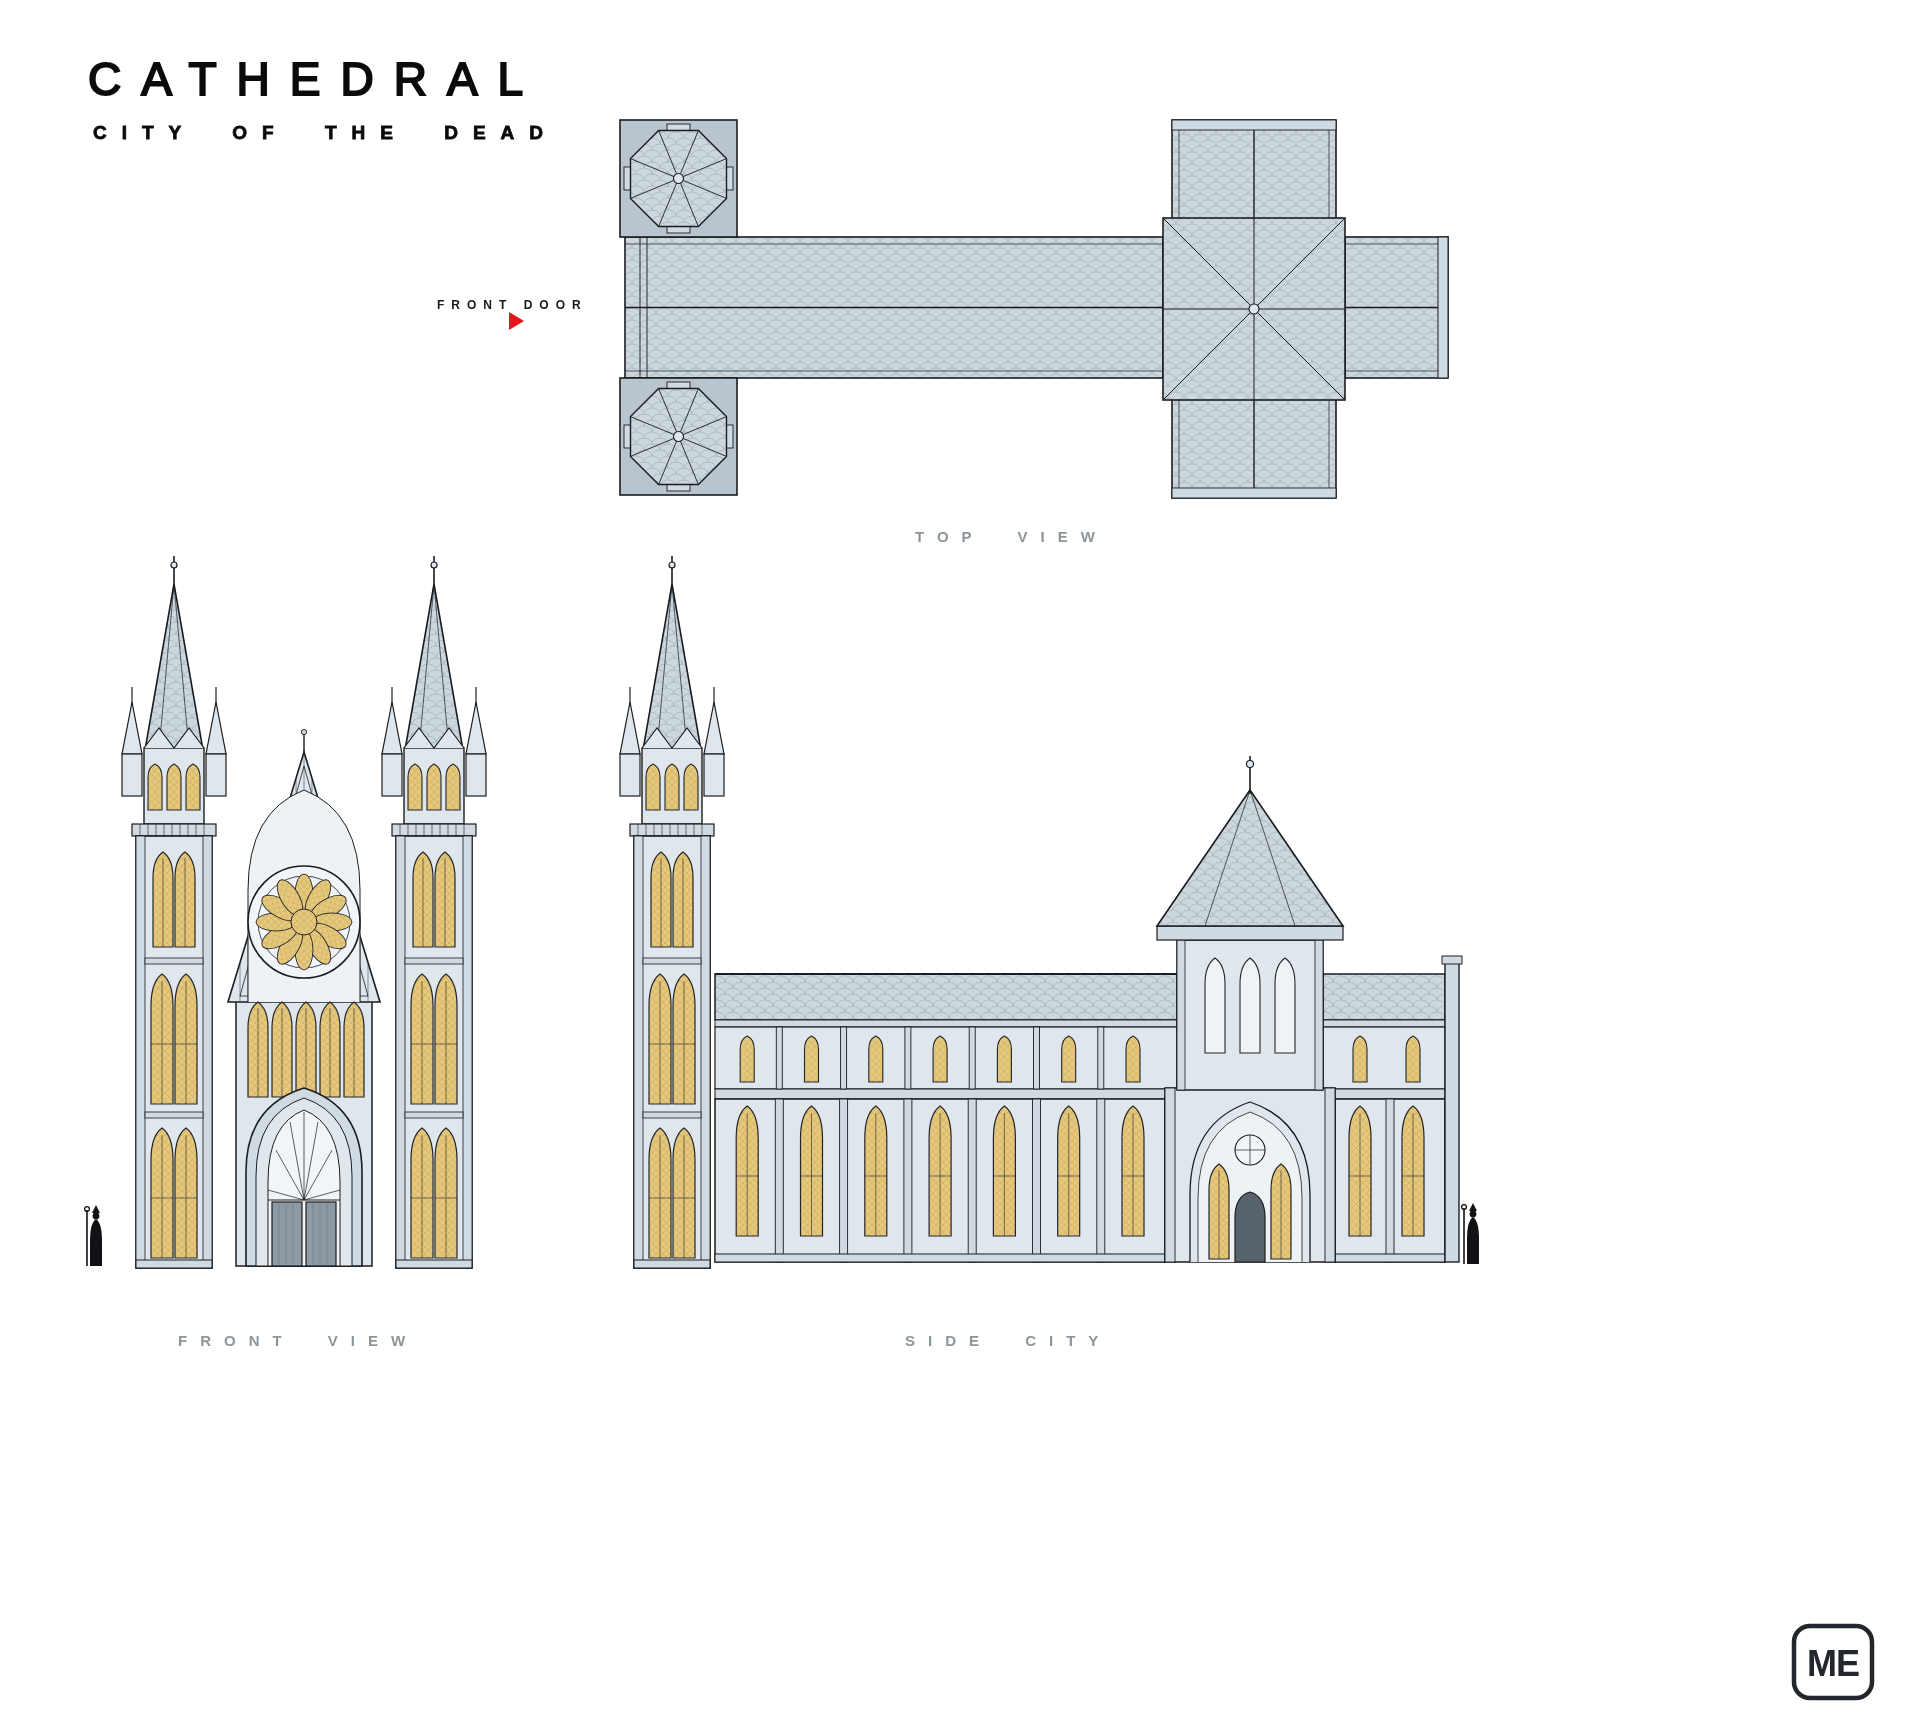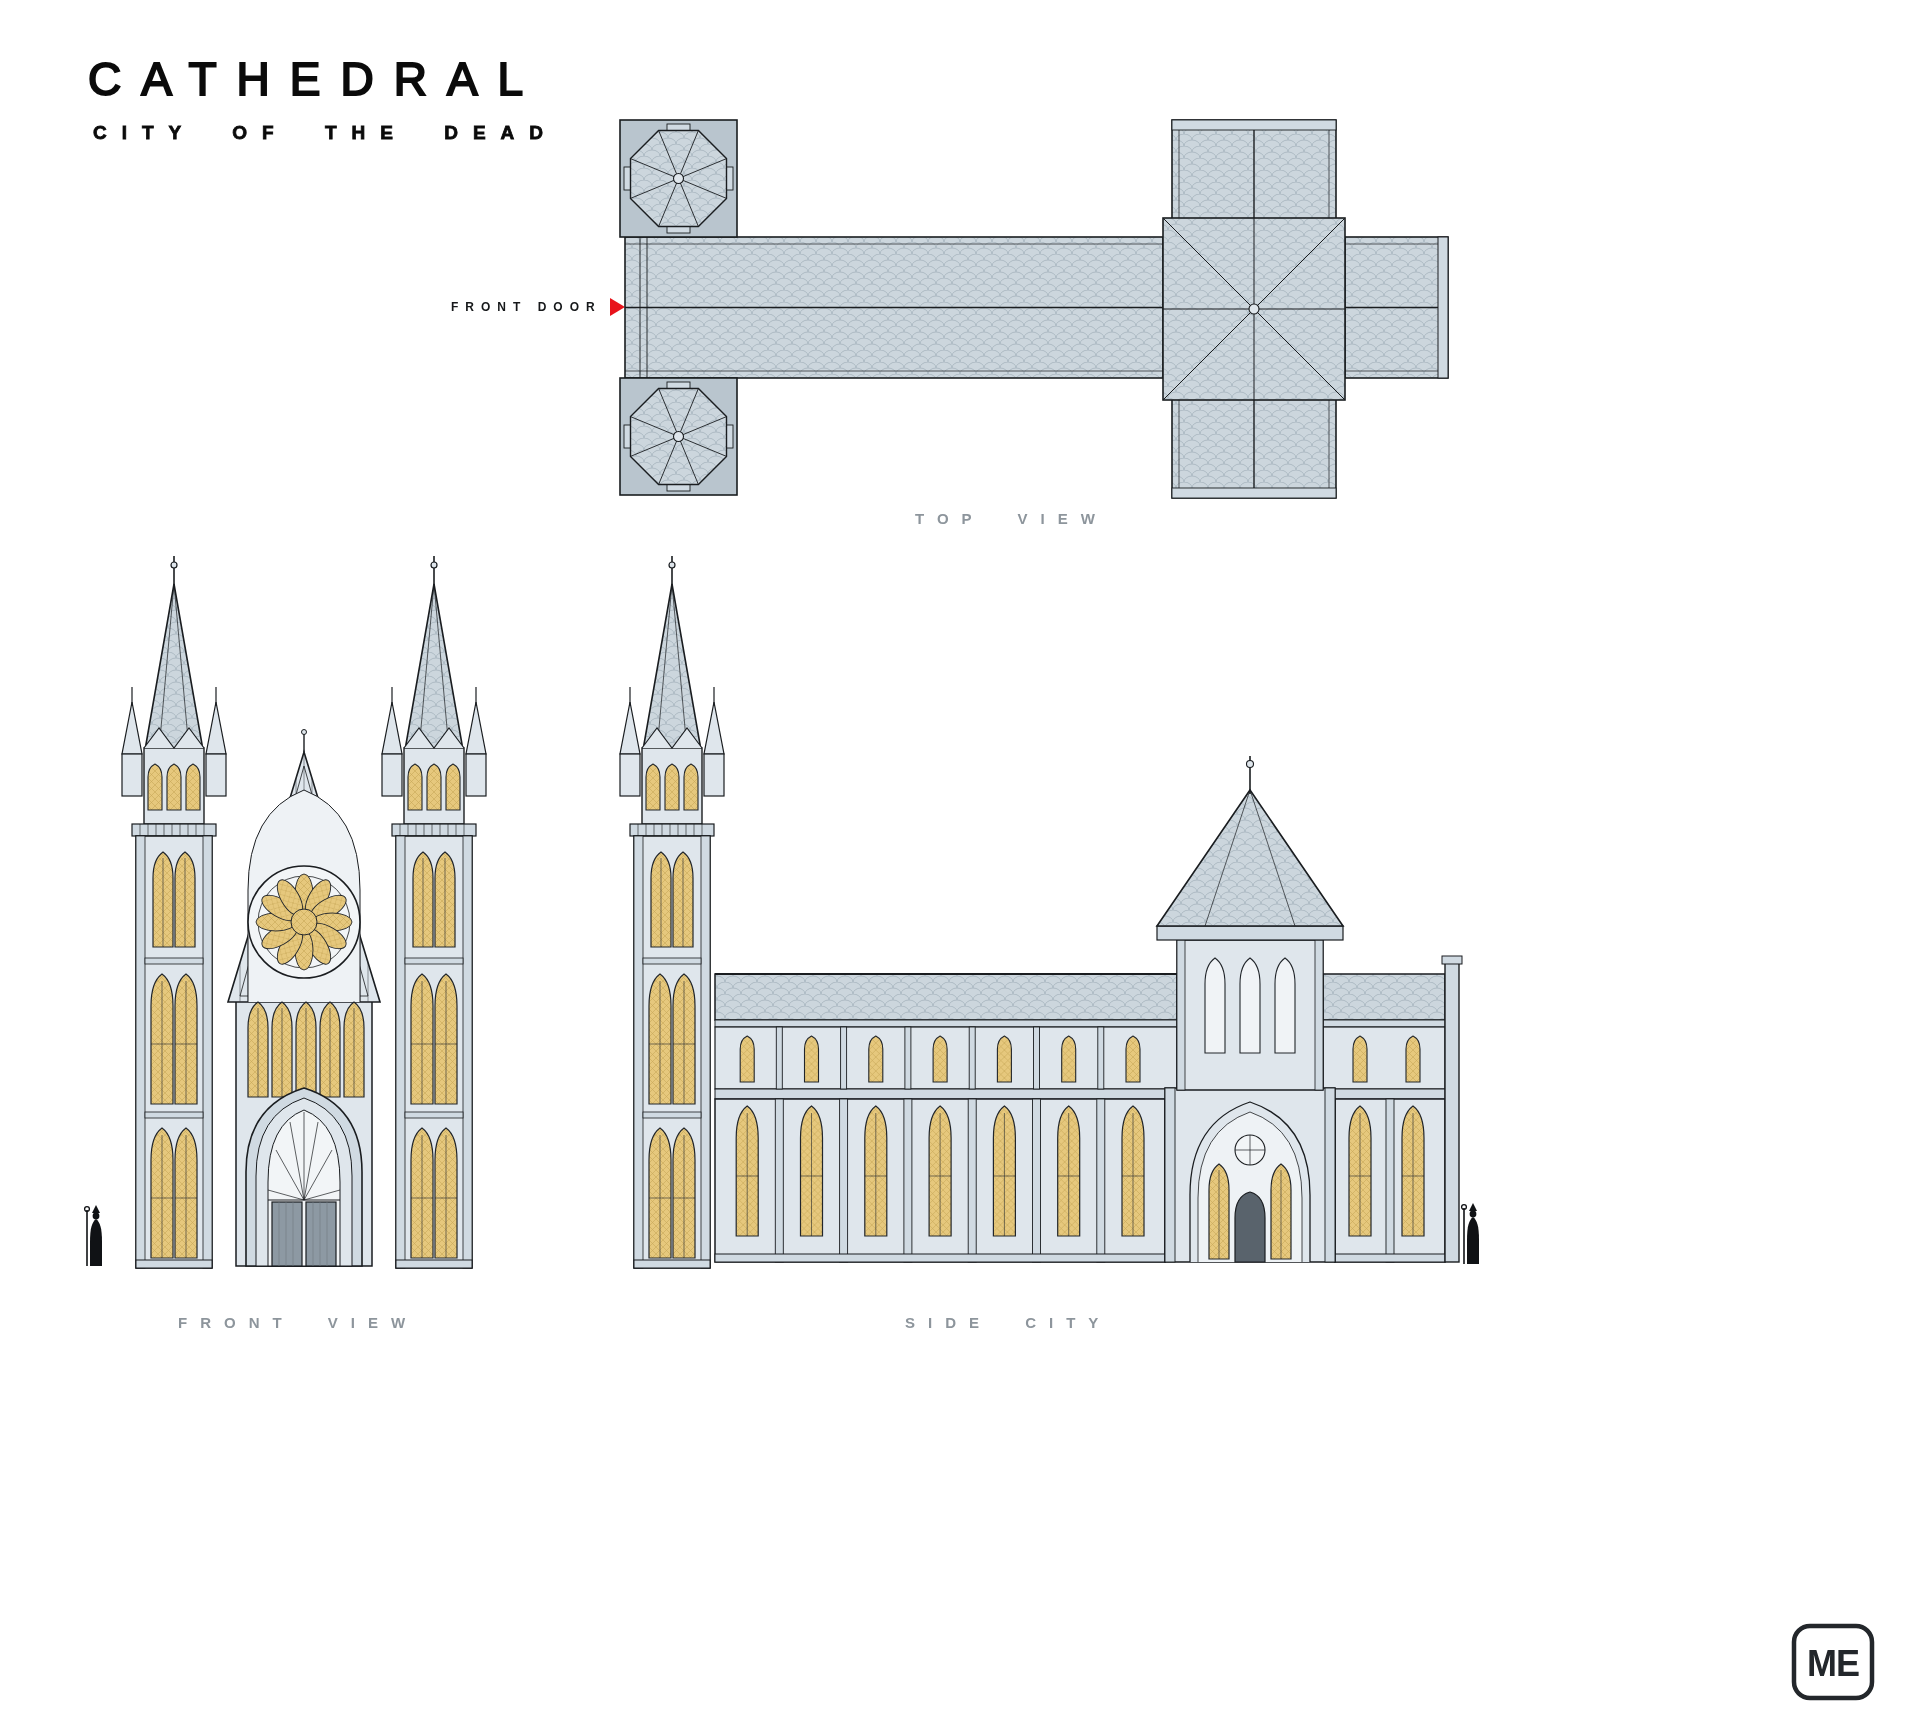--- a/index.html
+++ b/index.html
@@ -1,21 +1,21 @@
 <!DOCTYPE html>
 <html><head>
 <meta charset="utf-8">
 <style>
   html,body{margin:0;padding:0;background:#ffffff;}
   body{width:1920px;height:1732px;position:relative;font-family:"Liberation Sans",sans-serif;overflow:hidden;}
   .abs{position:absolute;}
   .title{left:88px;top:52px;font-size:46px;font-weight:normal;letter-spacing:20px;color:#0b0b0b;-webkit-text-stroke:2px #0b0b0b;}
   .subtitle{left:93px;top:106px;font-size:19px;font-weight:bold;letter-spacing:15px;word-spacing:16px;color:#0b0b0b;margin-top:16px;-webkit-text-stroke:0.8px #0b0b0b;}
-  .viewlabel{font-size:15px;font-weight:bold;letter-spacing:13px;word-spacing:16px;color:#8d959c;}
-  .fd-row{left:451px;top:298px;display:flex;align-items:center;}
+  .viewlabel{font-size:15px;font-weight:bold;letter-spacing:13px;word-spacing:16px;color:#8d959c;margin-top:18px;}
+  .fd-row{left:437px;top:298px;display:flex;align-items:center;flex-direction:column;}
   .fd-label{font-size:12px;font-weight:bold;letter-spacing:7px;color:#16181a;}
   .fd-arrow{width:0;height:0;border-top:9px solid transparent;border-bottom:9px solid transparent;border-left:15px solid #e8131b;margin-left:8px;}
   svg{display:block;}
 </style>
 </head>
 <body>
 
 <svg width="0" height="0" style="position:absolute" aria-hidden="true">
   <defs>
     <pattern id="shingle" width="16" height="12" patternUnits="userSpaceOnUse">

